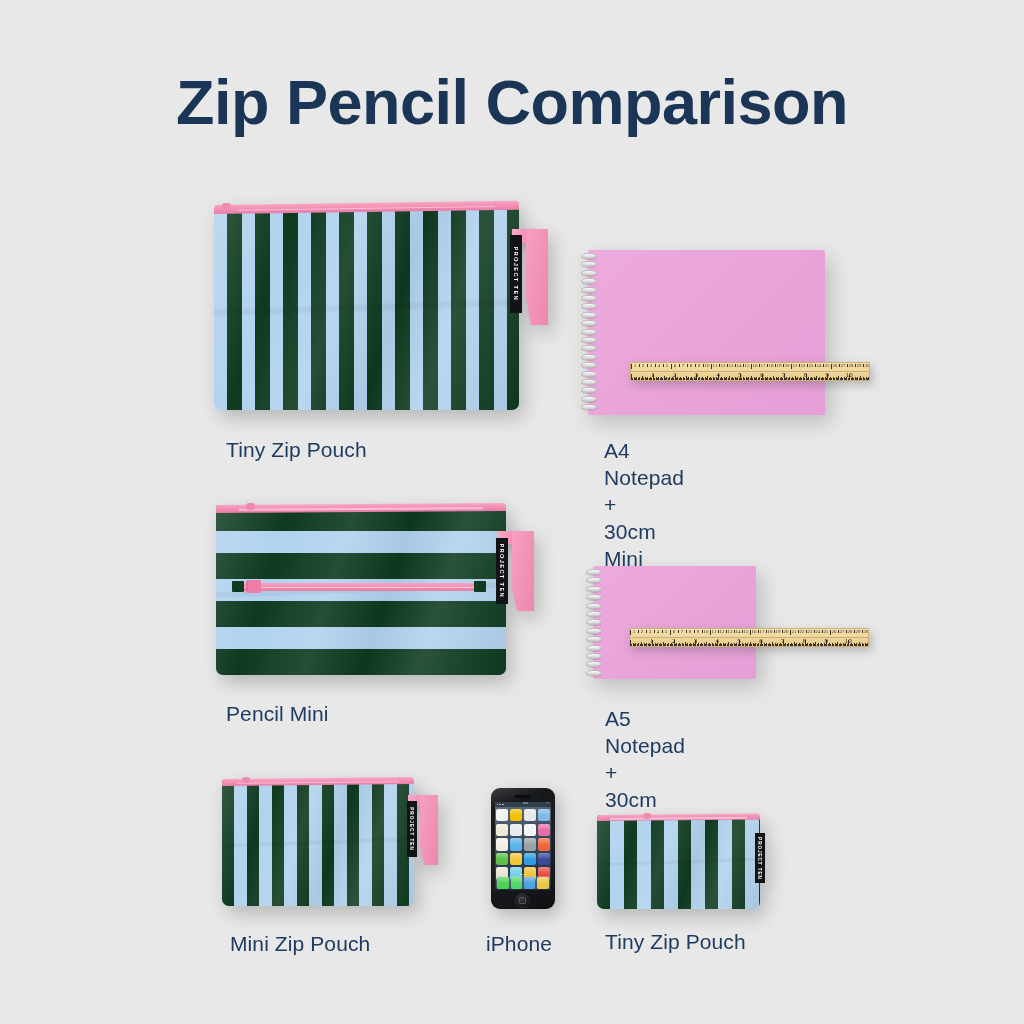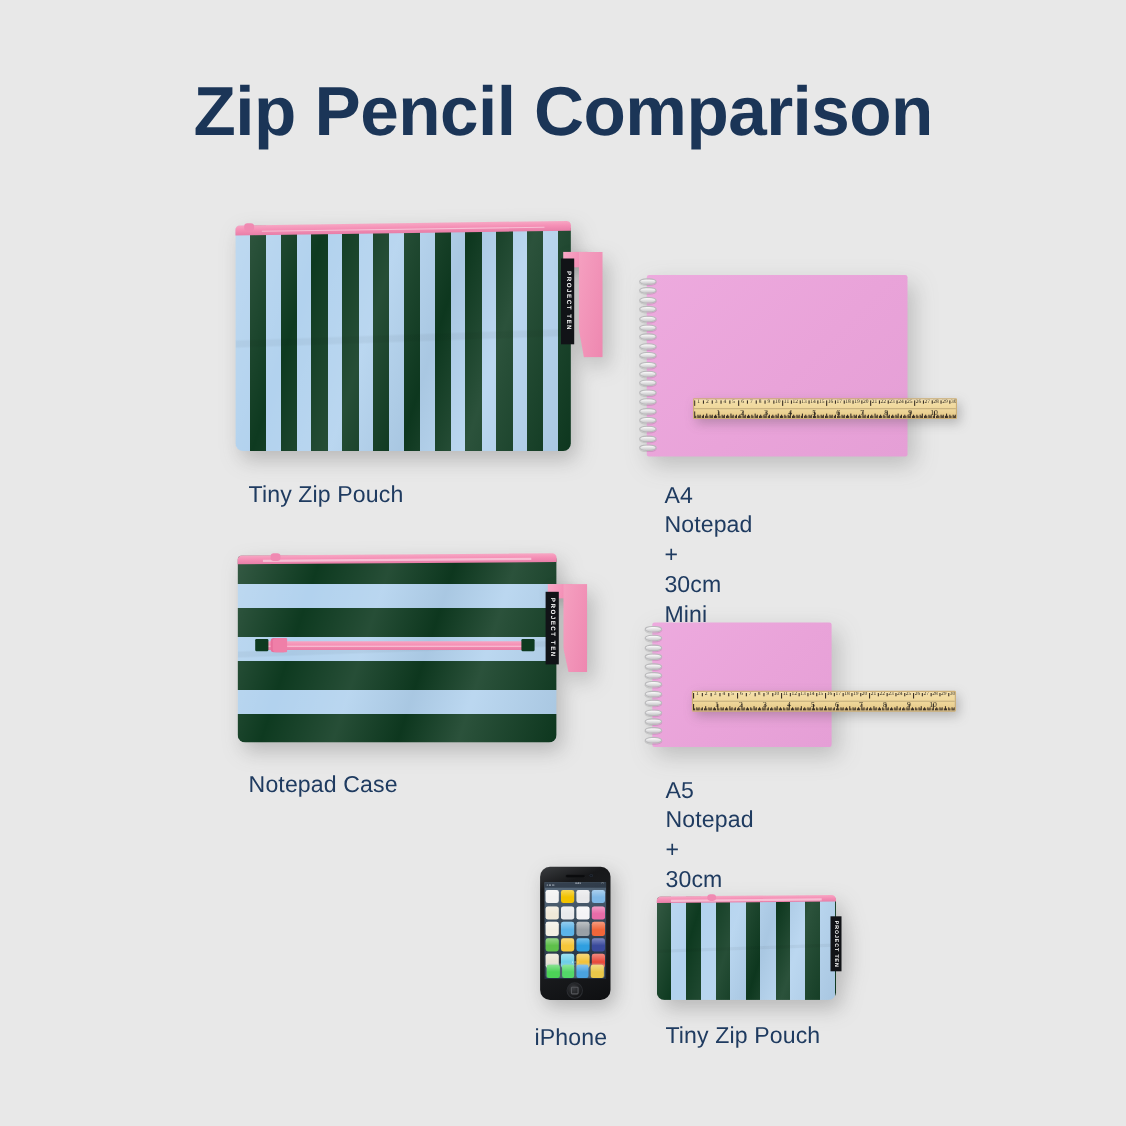--- a/index.html
+++ b/index.html
@@ -539,21 +539,21 @@
       <div class="zip-endstop" style="left:16px; top:76px; width:12px; height:11px;"></div>
       <div class="zip-endstop" style="left:258px; top:76px; width:12px; height:11px;"></div>
 
       <div class="tab" style="left:282px; top:26px; width:22px; height:13px;"></div>
       <div class="tab-fold" style="left:296px; top:26px; width:22px; height:80px;
                   clip-path:polygon(0 0, 100% 0, 100% 100%, 22% 100%, 0 72%);"></div>
       <div class="brandtag" style="left:280px; top:33px; width:12px; height:66px;">
         <span>PROJECT TEN</span>
       </div>
     </div>
-    <div class="caption" style="left:10px; top:196px;">Notepad Case</div>
+    <div class="caption" style="left:10px; top:196px;">Pencil Mini</div>
   </div>
 
   <div class="item" style="left:593px; top:566px;">
     <div class="notepad" style="left:0; top:0; width:163px; height:113px;">
       <div class="spiral" id="spiral-a5">
           <i class="coil" style="top: 3px;"></i>
           <i class="coil" style="top: 11.4px;"></i>
           <i class="coil" style="top: 19.8px;"></i>
           <i class="coil" style="top: 28.2px;"></i>
           <i class="coil" style="top: 36.6px;"></i>
@@ -813,20 +813,39 @@
         <span class="rnum" style="left: 130.909px; top: 7.5px;">6</span>
         <span class="rnum" style="left: 152.727px; top: 7.5px;">7</span>
         <span class="rnum" style="left: 174.545px; top: 7.5px;">8</span>
         <span class="rnum" style="left: 196.364px; top: 7.5px;">9</span>
         <span class="rnum" style="left: 218.182px; top: 7.5px;">10</span>
       </div>
     <div class="caption" style="left:12px; top:140px;">A5 Notepad +
 30cm Ruler</div>
   </div>
 
+  <div class="item" style="left:222px; top:779px;">
+    <div class="pouch" style="width:192px; height:127px;">
+      <div class="pouch-body">
+        <div class="stripes-v" style="background:repeating-linear-gradient(90deg,#0e3a20 0 12px,#b2d2ee 12px 25px);"></div>
+        <div class="pouch-gloss"></div>
+        <div class="pouch-crease"></div>
+      </div>
+      <div class="zip" style="height:7px; transform:rotate(-0.6deg); transform-origin:left center;"></div>
+      <div class="zip-pull" style="left:20px; top:-2px; width:8px; height:6px; border-radius:3px;"></div>
+
+      <div class="tab" style="left:186px; top:16px; width:18px; height:11px;"></div>
+      <div class="tab-fold" style="left:198px; top:16px; width:18px; height:70px;
+                  clip-path:polygon(0 0, 100% 0, 100% 100%, 22% 100%, 0 72%);"></div>
+      <div class="brandtag" style="left:185px; top:22px; width:10px; height:56px;">
+        <span style="font-size:5px;letter-spacing:1px;">PROJECT TEN</span>
+      </div>
+    </div>
+    <div class="caption" style="left:8px; top:152px;">Mini Zip Pouch</div>
+  </div>
 
   <div class="item" style="left:491px; top:788px;">
     <div class="phone" style="width:64px; height:121px;">
       <div class="earpiece" style="left:23px; top:7px; width:18px; height:2.5px;"></div>
       <div class="camdot" style="left:45px; top:6.5px;"></div>
       <div class="phone-screen" style="left:4px; top:14px; width:56px; height:88px;">
         <div class="statusbar">
           <span class="sb-dots">
             <i class="sb-dot"></i>
               <i class="sb-dot"></i>

